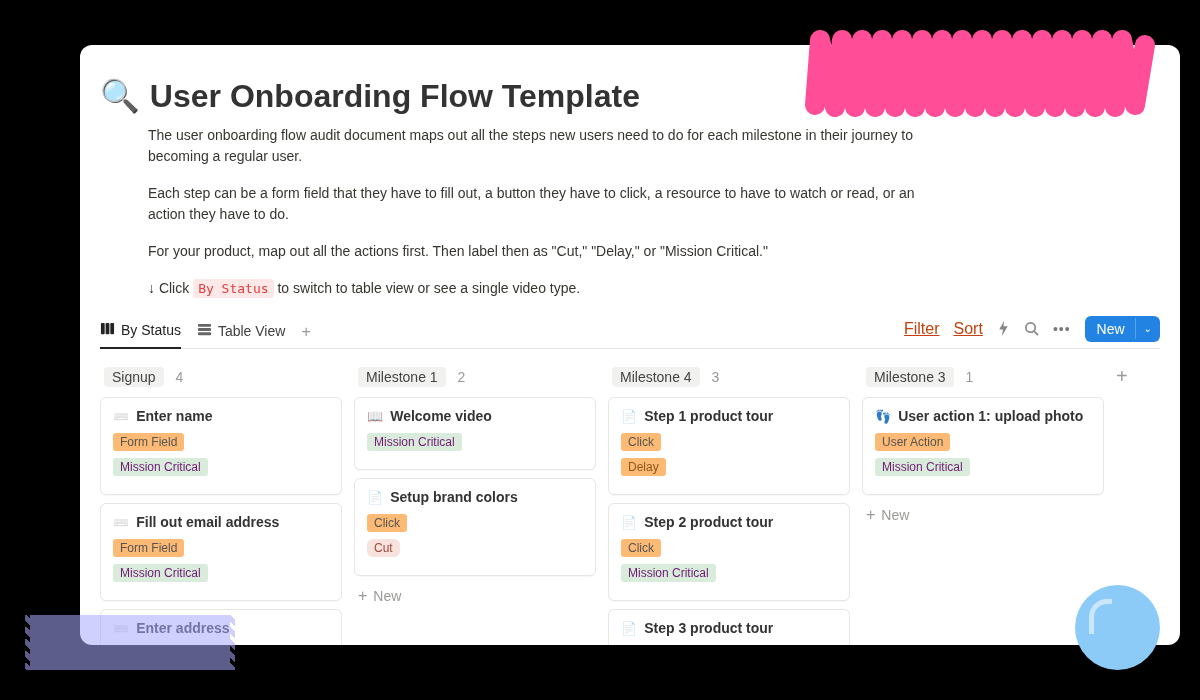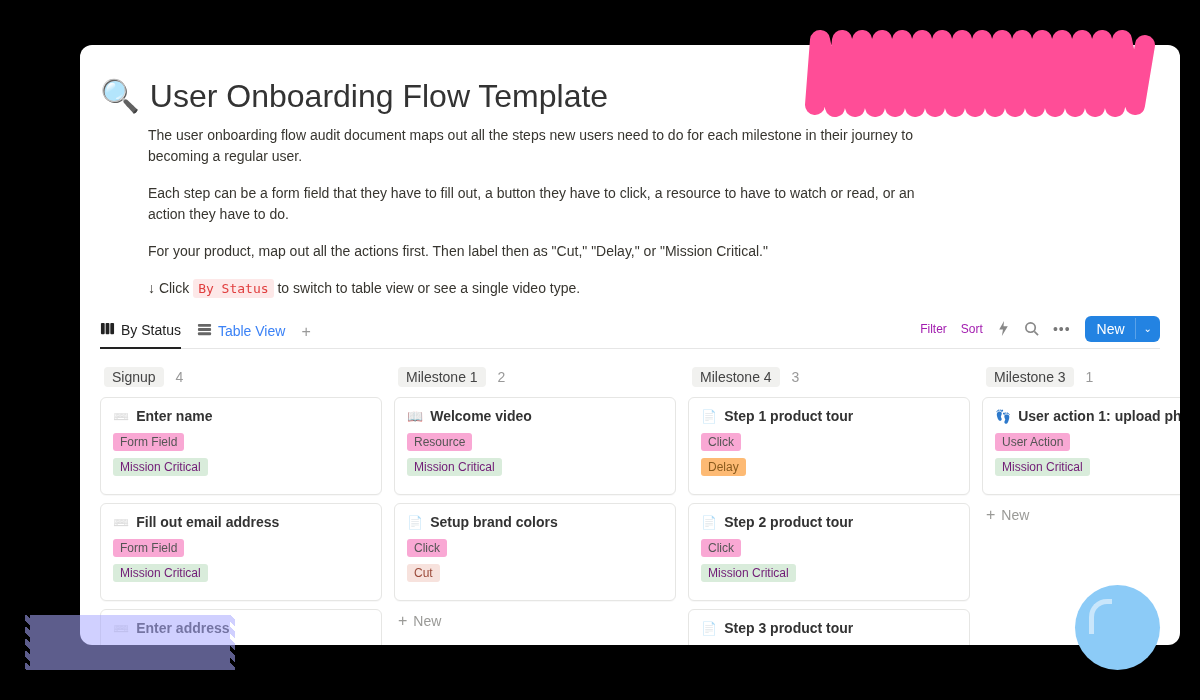--- a/index.html
+++ b/index.html
@@ -22,60 +22,60 @@
       padding: 32px 20px 0 20px;
       overflow: hidden;
     }
     .title-row {
       display: flex;
       align-items: center;
       gap: 10px;
       margin-bottom: 10px;
     }
     .title-icon { font-size: 32px; }
-    .title { font-size: 32px; font-weight: 400; color: #333; text-align: center; }
+    .title { font-size: 32px; font-weight: 700; color: #333; text-align: center; }
     .desc { font-size: 14px; color: #37352f; line-height: 1.5; max-width: 770px; margin-bottom: 16px; margin-left: 48px; }
     .code-inline {
       font-family: ui-monospace, SFMono-Regular, Menlo, monospace;
       background: #fde8e8;
       color: #e03e3e;
       padding: 2px 5px;
       border-radius: 3px;
       font-size: 13px;
     }
     .tabs-row {
       display: flex;
       align-items: center;
       justify-content: space-between;
       border-bottom: 1px solid #e6e6e6;
       margin-top: 14px;
     }
     .tabs-left { display: flex; align-items: center; gap: 16px; }
-    .tab { display: flex; align-items: center; gap: 6px; font-size: 14px; color: #3b82f6; padding: 6px 0 8px; cursor: pointer; }
+    .tab { display: flex; align-items: center; gap: 6px; font-size: 14px; color: #404040; padding: 6px 0 8px; cursor: pointer; }
     .tab.active { color: #222; font-weight: 500; border-bottom: 2px solid #222; margin-bottom: -1px; }
     .tab-add { color: #999; font-size: 16px; cursor: pointer; }
     .tabs-right { display: flex; align-items: center; gap: 14px; padding-bottom: 6px; }
-    .toolbar-text { font-size: 12px; color: #a21caf; cursor: pointer; }
+    .toolbar-text { font-size: 16px; color: #c2410c; cursor: pointer; text-decoration: underline; }
     .toolbar-icon { color: #777; cursor: pointer; font-size: 14px; display:flex; align-items:center;}
     .more-dots { letter-spacing: 1px; }
     .new-btn {
       background: #2383e2;
       color: #fff;
       border-radius: 6px;
       display: flex;
       align-items: center;
       font-size: 14px;
       font-weight: 500;
       cursor: pointer;
       overflow:hidden;
     }
     .new-btn-label { padding: 5px 10px 5px 12px; }
     .new-btn-chev { padding: 5px 8px; border-left: 1px solid rgba(255,255,255,0.25); font-size:10px;}
     .board { display: flex; gap: 12px; margin-top: 14px; }
-    .col { width: 282px; flex-shrink: 0; }
+    .col { width: 242px; flex-shrink: 0; }
     .col-header { display: flex; align-items: center; gap: 12px; padding: 4px 4px 10px; }
     .col-title { font-size: 14px; background: #f1f1ef; padding: 2px 8px; border-radius: 4px; color:#444;}
     .col-count { font-size: 14px; color: #999; }
     .card {
       border: 1px solid #e6e6e4;
       border-radius: 6px;
       padding: 10px 12px 12px;
       margin-bottom: 8px;
       background: #fff;
       box-shadow: 0 1px 1px rgba(0,0,0,0.03);
@@ -87,24 +87,24 @@
     .card-icon.doc { opacity:0.55; }
     .card-title { font-size: 14px; font-weight: 600; color: #333; }
     .tag {
       display: inline-block;
       font-size: 12px;
       padding: 2px 7px;
       border-radius: 3px;
       margin-bottom: 6px;
       margin-right: 4px;
     }
-    .tag-gray { background: #f9a8d4; color: #555; }
+    .tag-gray { background: #fdba74; color: #555; }
     .tag-green { background: #d9ecdb; color: #701a75; }
     .tag-orange { background: #fdba74; color: #8a5b1e; }
-    .tag-red { background: #f7e2dd; color: #9b4a3a; }
+    .tag-red { background: #f7e2dd; color: #9b4a3a; border-radius: 6px; }
     .new-card { display: flex; align-items: center; gap: 6px; color: #9a9a97; font-size: 14px; padding: 4px; cursor: pointer; }
     .plus-sm { font-size: 16px; line-height: 1; }
     .add-col { color: #9a9a97; font-size: 20px; cursor: pointer; padding-top:2px;}
     
     
     .scribble {
       position: absolute;
       right: 40px;
       top: 25px;
       width: 360px;
@@ -250,21 +250,20 @@
     <div class="col">
       <div class="col-header">
         <span class="col-title">Milestone 1</span>
         <span class="col-count">2</span>
       </div>
       <div class="card">
         <div class="card-title-row">
             <span class="card-icon">📖</span>
             <span class="card-title">Welcome video</span>
           </div>
-        <div><span class="tag tag-gray">Resource</span></div>
         <div><span class="tag tag-green">Mission Critical</span></div>
       </div>
       <div class="card">
         <div class="card-title-row">
             <span class="card-icon doc">📄</span>
             <span class="card-title">Setup brand colors</span>
           </div>
         <div><span class="tag tag-gray">Click</span></div>
         <div><span class="tag tag-red">Cut</span></div>
       </div>

